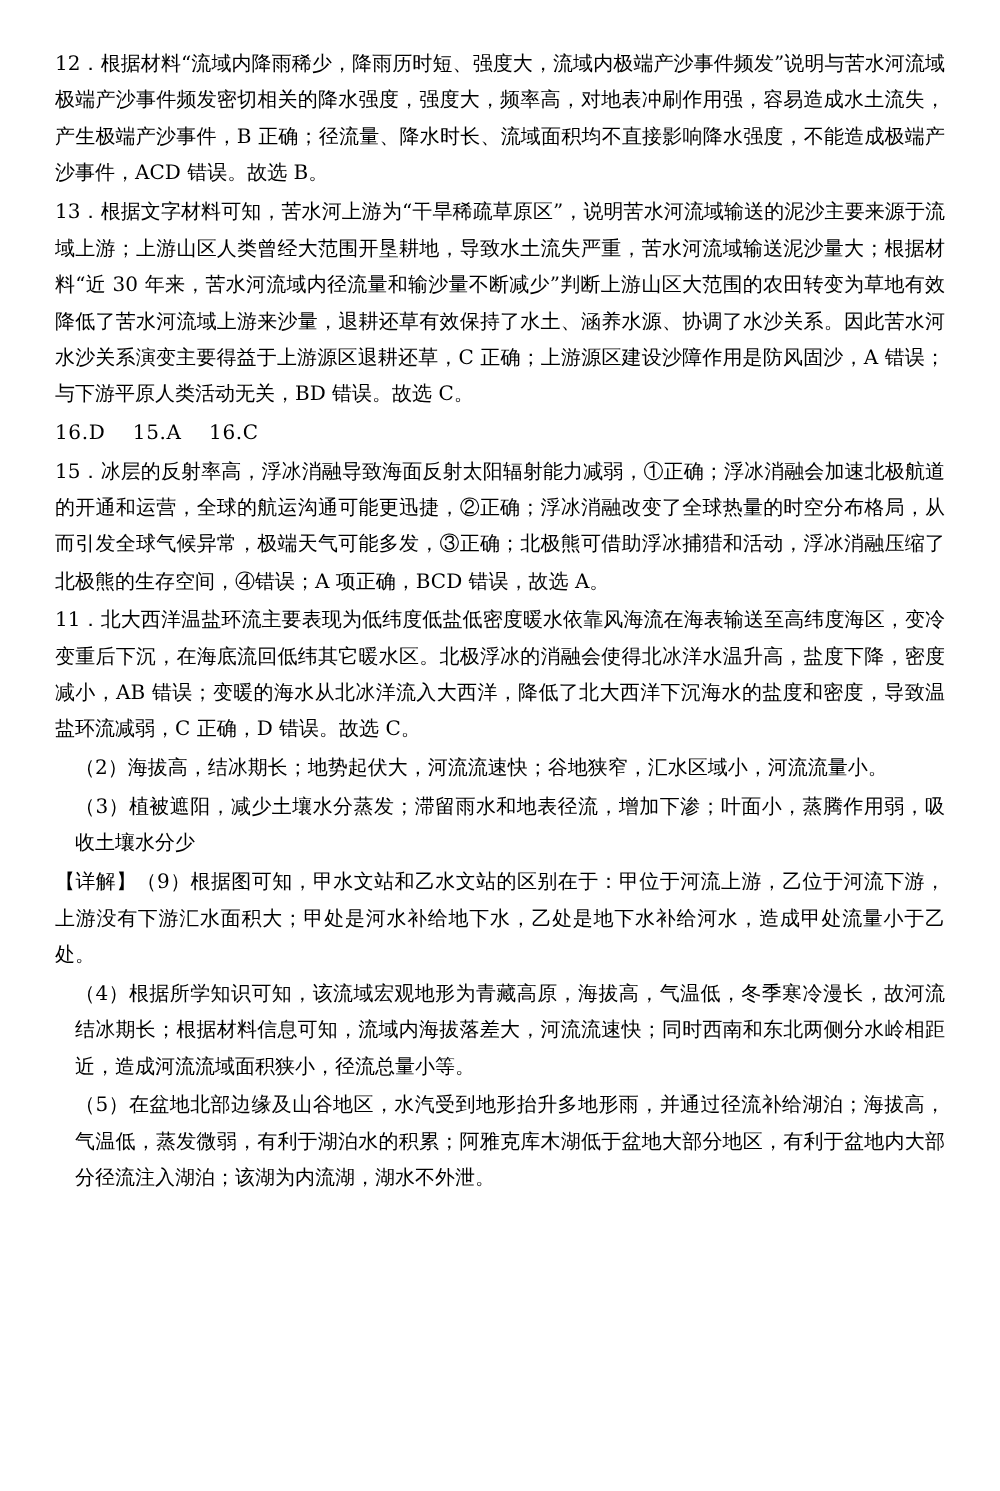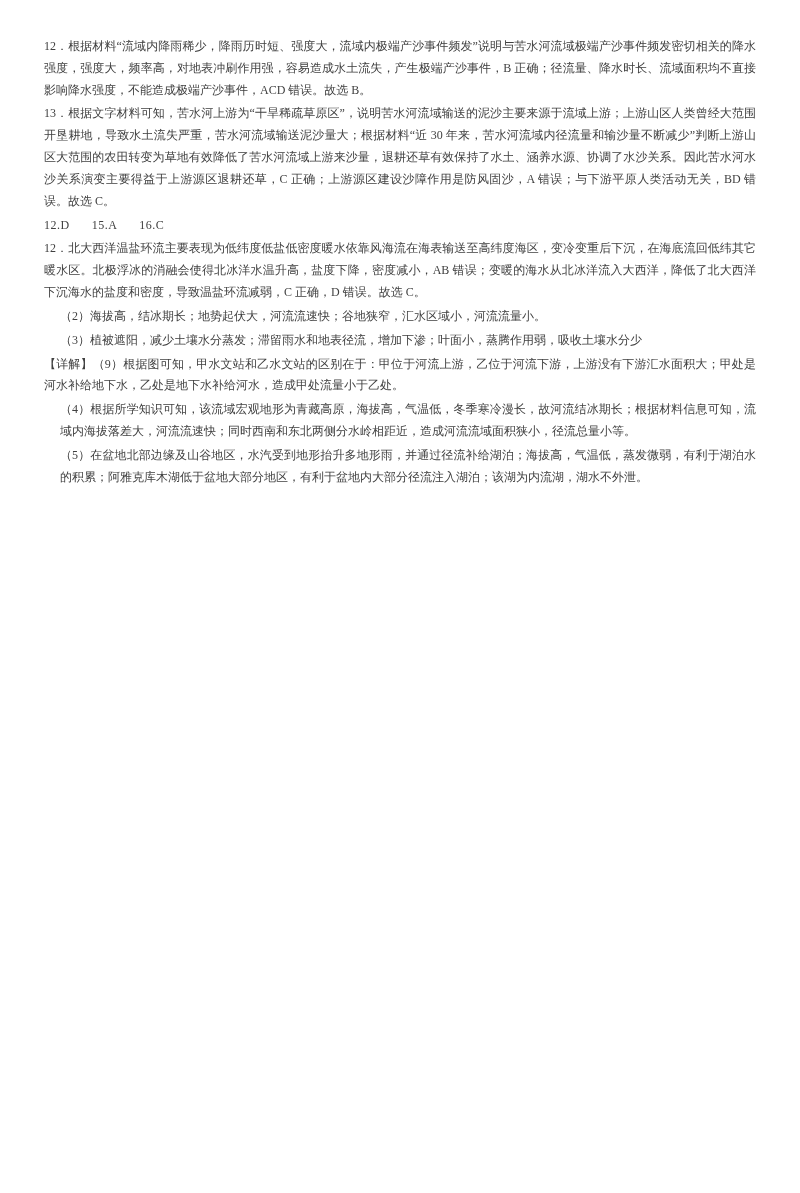--- a/index.html
+++ b/index.html
@@ -13,26 +13,25 @@
   .page {
     width: 800px;
     height: 1193px;
     box-sizing: border-box;
     background: #ffffff;
     padding: 36px 44px 30px 44px;
     position: relative;
     overflow: hidden;
   }
   .doc {
-    font-size: 12px;
+    font-size: 16px;
     line-height: 1.82;
-    color: #404040;
+    color: #000000;
     text-align: justify;
     text-justify: inter-ideograph;
-    font-family: Liberation Serif, serif;
   }
   .para {
     margin: 0 0 2px 0;
     text-indent: 0;
   }
   .para.indent1 {
     padding-left: 16px;
   }
   .ans-line {
     margin: 0 0 2px 0;
@@ -44,26 +43,27 @@
 <body>
 
 <div class="page">
   <div class="doc">
 
     <p class="para">12．根据材料“流域内降雨稀少，降雨历时短、强度大，流域内极端产沙事件频发”说明与苦水河流域极端产沙事件频发密切相关的降水强度，强度大，频率高，对地表冲刷作用强，容易造成水土流失，产生极端产沙事件，B 正确；径流量、降水时长、流域面积均不直接影响降水强度，不能造成极端产沙事件，ACD 错误。故选 B。</p>
 
     <p class="para">13．根据文字材料可知，苦水河上游为“干旱稀疏草原区”，说明苦水河流域输送的泥沙主要来源于流域上游；上游山区人类曾经大范围开垦耕地，导致水土流失严重，苦水河流域输送泥沙量大；根据材料“近 30 年来，苦水河流域内径流量和输沙量不断减少”判断上游山区大范围的农田转变为草地有效降低了苦水河流域上游来沙量，退耕还草有效保持了水土、涵养水源、协调了水沙关系。因此苦水河水沙关系演变主要得益于上游源区退耕还草，C 正确；上游源区建设沙障作用是防风固沙，A 错误；与下游平原人类活动无关，BD 错误。故选 C。</p>
 
     <p class="ans-line">
-      <span>12.D</span><span>15.A</span><span>16.C</span>
+      <span>16.D</span><span>15.A</span><span>16.C</span>
     </p>
 
 
+    <p class="para">15．冰层的反射率高，浮冰消融导致海面反射太阳辐射能力减弱，①正确；浮冰消融会加速北极航道的开通和运营，全球的航运沟通可能更迅捷，②正确；浮冰消融改变了全球热量的时空分布格局，从而引发全球气候异常，极端天气可能多发，③正确；北极熊可借助浮冰捕猎和活动，浮冰消融压缩了北极熊的生存空间，④错误；A 项正确，BCD 错误，故选 A。</p>
 
-    <p class="para">12．北大西洋温盐环流主要表现为低纬度低盐低密度暖水依靠风海流在海表输送至高纬度海区，变冷变重后下沉，在海底流回低纬其它暖水区。北极浮冰的消融会使得北冰洋水温升高，盐度下降，密度减小，AB 错误；变暖的海水从北冰洋流入大西洋，降低了北大西洋下沉海水的盐度和密度，导致温盐环流减弱，C 正确，D 错误。故选 C。</p>
+    <p class="para">11．北大西洋温盐环流主要表现为低纬度低盐低密度暖水依靠风海流在海表输送至高纬度海区，变冷变重后下沉，在海底流回低纬其它暖水区。北极浮冰的消融会使得北冰洋水温升高，盐度下降，密度减小，AB 错误；变暖的海水从北冰洋流入大西洋，降低了北大西洋下沉海水的盐度和密度，导致温盐环流减弱，C 正确，D 错误。故选 C。</p>
 
 
     <p class="para indent1">（2）海拔高，结冰期长；地势起伏大，河流流速快；谷地狭窄，汇水区域小，河流流量小。</p>
 
     <p class="para indent1">（3）植被遮阳，减少土壤水分蒸发；滞留雨水和地表径流，增加下渗；叶面小，蒸腾作用弱，吸收土壤水分少</p>
 
     <p class="para">【详解】（9）根据图可知，甲水文站和乙水文站的区别在于：甲位于河流上游，乙位于河流下游，上游没有下游汇水面积大；甲处是河水补给地下水，乙处是地下水补给河水，造成甲处流量小于乙处。</p>
 
     <p class="para indent1">（4）根据所学知识可知，该流域宏观地形为青藏高原，海拔高，气温低，冬季寒冷漫长，故河流结冰期长；根据材料信息可知，流域内海拔落差大，河流流速快；同时西南和东北两侧分水岭相距近，造成河流流域面积狭小，径流总量小等。</p>
 

